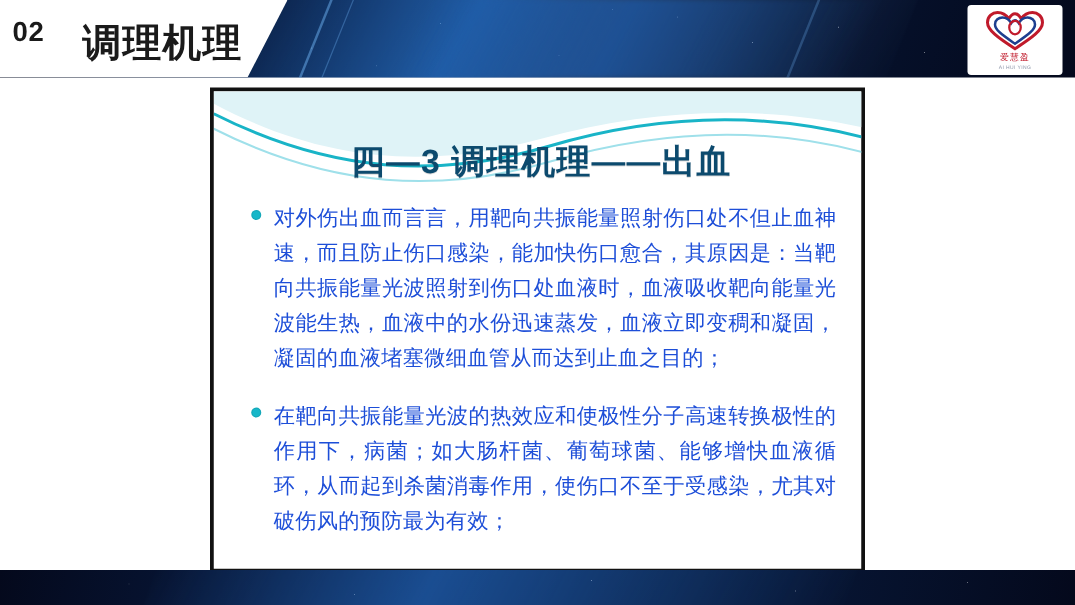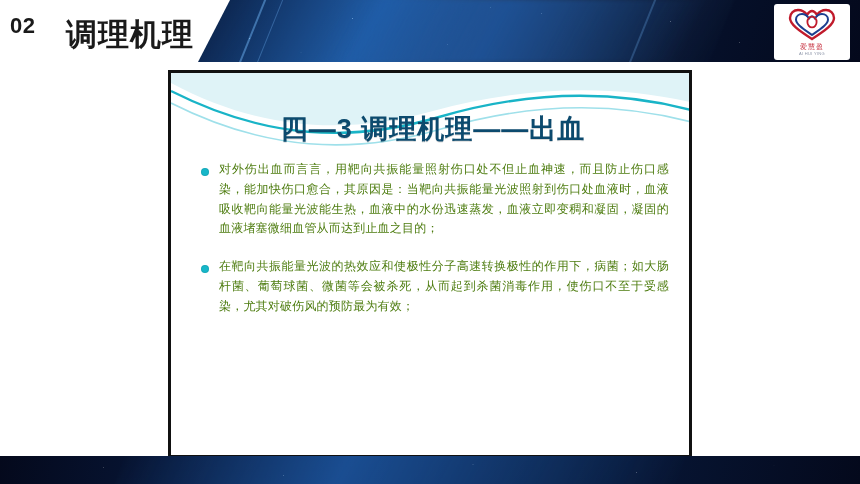--- a/index.html
+++ b/index.html
@@ -173,26 +173,25 @@
   }
   .bullet-dot {
     position: absolute;
     left: 2px; top: 7px;
     width: 8px; height: 8px;
     border-radius: 50%;
     background: #17b7c9;
     box-shadow: 0 0 0 1px rgba(0,0,0,.08) inset;
   }
   .bullet-text {
-    font-size: 12px;
+    font-size: 17px;
     line-height: 1.65;
-    color: #4d7c0f;
+    color: #1d4ed8;
     text-align: justify;
     letter-spacing: .2px;
-    font-family: Liberation Mono, monospace;
   }
 </style>
 </head>
 <body>
 
 <div class="slide">
 
   <div class="top-banner">
     <div class="banner-sweep"></div>
     <div class="banner-sweep2"></div>
@@ -226,21 +225,21 @@
 
     <div class="bullets">
 
       <div class="bullet-item">
         <span class="bullet-dot"></span>
         <div class="bullet-text">对外伤出血而言言，用靶向共振能量照射伤口处不但止血神速，而且防止伤口感染，能加快伤口愈合，其原因是：当靶向共振能量光波照射到伤口处血液时，血液吸收靶向能量光波能生热，血液中的水份迅速蒸发，血液立即变稠和凝固，凝固的血液堵塞微细血管从而达到止血之目的；</div>
       </div>
 
       <div class="bullet-item">
         <span class="bullet-dot"></span>
-        <div class="bullet-text">在靶向共振能量光波的热效应和使极性分子高速转换极性的作用下，病菌；如大肠杆菌、葡萄球菌、微菌等会被杀死，从而起到杀菌消毒作用，使伤口不至于受感染，尤其对破伤风的预防最为有效；</div>
+        <div class="bullet-text">在靶向共振能量光波的热效应和使极性分子高速转换极性的作用下，病菌；如大肠杆菌、葡萄球菌、能够增快血液循环，从而起到杀菌消毒作用，使伤口不至于受感染，尤其对破伤风的预防最为有效；</div>
       </div>
 
     </div>
   </div>
 
   <div class="bottom-banner">
     <div class="bottom-sweep"></div>
   </div>
 
 </div>

